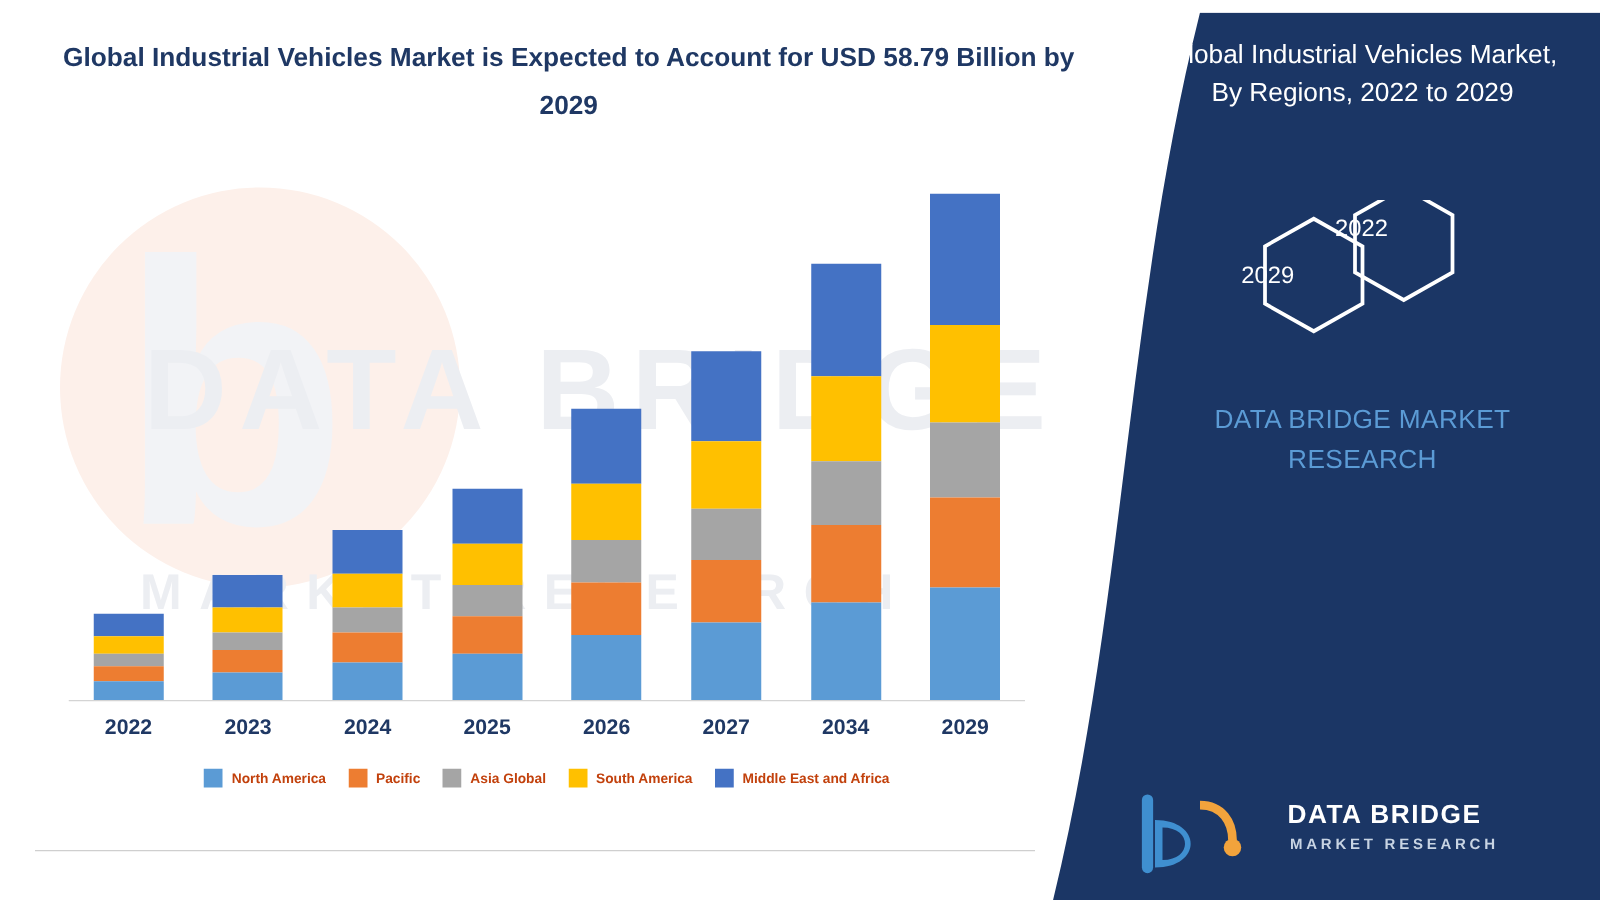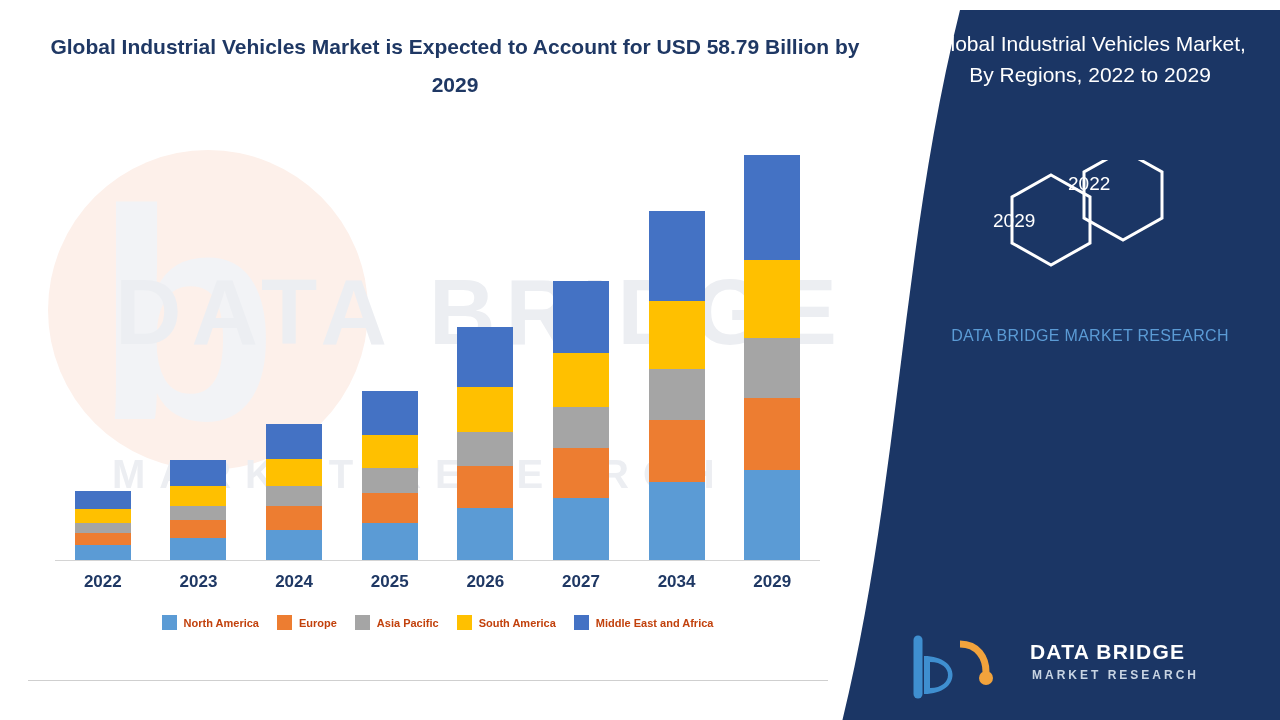--- a/index.html
+++ b/index.html
@@ -11,21 +11,21 @@
   .right-panel{position:absolute;top:10px;right:0;width:440px;height:720px;overflow:hidden;}
   .right-panel svg{position:absolute;top:0;left:0;}
 
   .rp-title{position:absolute;top:18px;left:90px;width:320px;text-align:center;
             color:#ffffff;font-size:21px;line-height:31px;font-weight:400;}
 
   .hexwrap{position:absolute;top:150px;left:105px;width:300px;height:130px;}
   .hexlabel{position:absolute;color:#ffffff;font-size:19px;}
 
   .rp-brand{position:absolute;top:310px;left:95px;width:310px;text-align:center;
-            color:#5b9bd5;font-size:16px;line-height:32px;letter-spacing:.3px;}
+            color:#5b9bd5;font-size:21px;line-height:32px;letter-spacing:.3px;}
 
   .logo{position:absolute;left:60px;bottom:28px;width:340px;height:70px;}
   .logo-text-1{position:absolute;left:130px;top:8px;color:#ffffff;font-size:21px;
                font-weight:700;letter-spacing:1.2px;}
   .logo-text-2{position:absolute;left:132px;top:36px;color:#c8d4e3;font-size:12px;
                font-weight:700;letter-spacing:3px;}
 
   
   .chart-title{position:absolute;top:28px;left:40px;width:830px;text-align:center;
                color:#1f3864;font-size:21px;line-height:38px;font-weight:700;}
@@ -141,25 +141,25 @@
       <div>2034</div>
       <div>2029</div>
     </div>
   <div class="legend" id="legend">
       <div class="legend-item">
         <span class="legend-swatch" style="background: rgb(91, 155, 213);"></span>
         <span class="legend-label">North America</span>
       </div>
       <div class="legend-item">
         <span class="legend-swatch" style="background: rgb(237, 125, 49);"></span>
-        <span class="legend-label">Europe</span>
+        <span class="legend-label">Pacific</span>
       </div>
       <div class="legend-item">
         <span class="legend-swatch" style="background: rgb(165, 165, 165);"></span>
-        <span class="legend-label">Asia Pacific</span>
+        <span class="legend-label">Asia Global</span>
       </div>
       <div class="legend-item">
         <span class="legend-swatch" style="background: rgb(255, 192, 0);"></span>
         <span class="legend-label">South America</span>
       </div>
       <div class="legend-item">
         <span class="legend-swatch" style="background: rgb(68, 114, 196);"></span>
         <span class="legend-label">Middle East and Africa</span>
       </div>
     </div>

